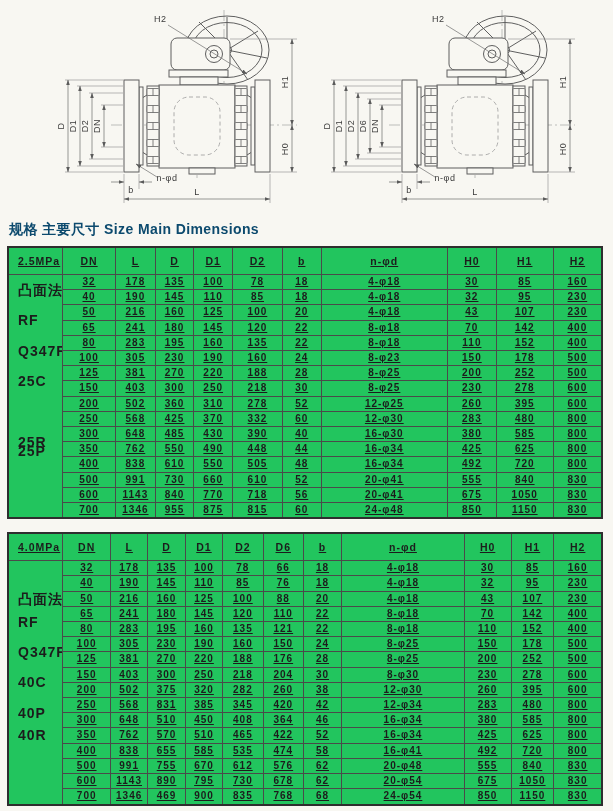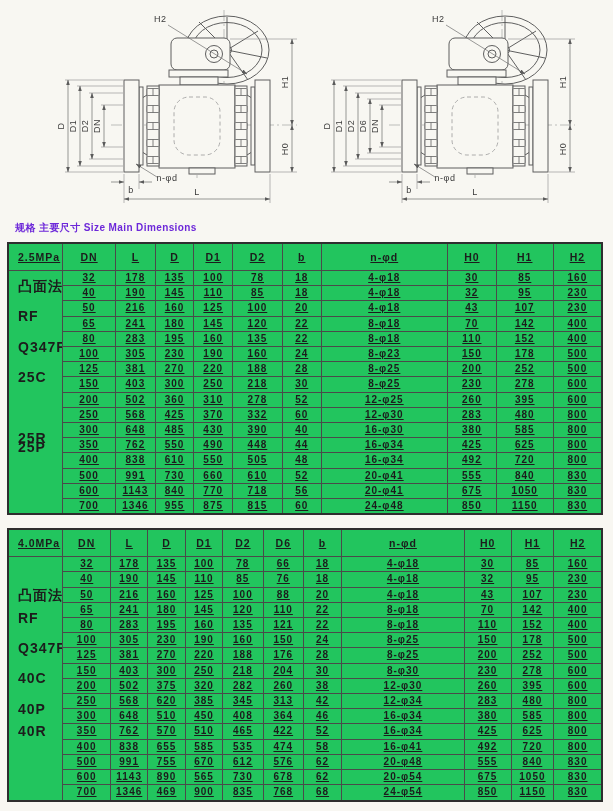--- a/index.html
+++ b/index.html
@@ -20,23 +20,23 @@
   .cl   { fill:none; stroke:#a5a5a5; stroke-width:0.7; stroke-dasharray:11 3 2 3; }
   .ext  { stroke:#8a8a8a; stroke-width:0.6; }
   .dim  { stroke:#6e6e6e; stroke-width:0.7; fill:none; }
   text.dl {
     font-family:"Liberation Sans", sans-serif;
     font-size:9px; fill:#3a3a3a; letter-spacing:0.5px;
   }
 
   
   .title {
-    margin:5px 0 7px 8px;
-    font-size:10px; font-weight:bold;
-    color:#6d28d9; letter-spacing:0.4px;
+    margin:5px 0 7px 2px;
+    font-size:14px; font-weight:bold;
+    color:#0c4a6e; letter-spacing:0.4px;
   }
 
   
   table.dim-table {
     border-collapse:collapse; table-layout:fixed;
     width:596px;
     border:2px solid #2e2e2e;
     background:#22c55e;
     text-decoration:underline;
   }
@@ -601,24 +601,24 @@
           <td>260</td>
           <td>38</td>
           <td>12-φ30</td>
           <td>260</td>
           <td>395</td>
           <td>600</td>
         </tr>
         <tr>
           <td>250</td>
           <td>568</td>
-          <td>620</td>
+          <td>831</td>
           <td>385</td>
           <td>345</td>
-          <td>313</td>
+          <td>420</td>
           <td>42</td>
           <td>12-φ34</td>
           <td>283</td>
           <td>480</td>
           <td>800</td>
         </tr>
         <tr>
           <td>300</td>
           <td>648</td>
           <td>510</td>
@@ -667,21 +667,21 @@
           <td>62</td>
           <td>20-φ48</td>
           <td>555</td>
           <td>840</td>
           <td>830</td>
         </tr>
         <tr>
           <td>600</td>
           <td>1143</td>
           <td>890</td>
-          <td>565</td>
+          <td>795</td>
           <td>730</td>
           <td>678</td>
           <td>62</td>
           <td>20-φ54</td>
           <td>675</td>
           <td>1050</td>
           <td>830</td>
         </tr>
         <tr>
           <td>700</td>

